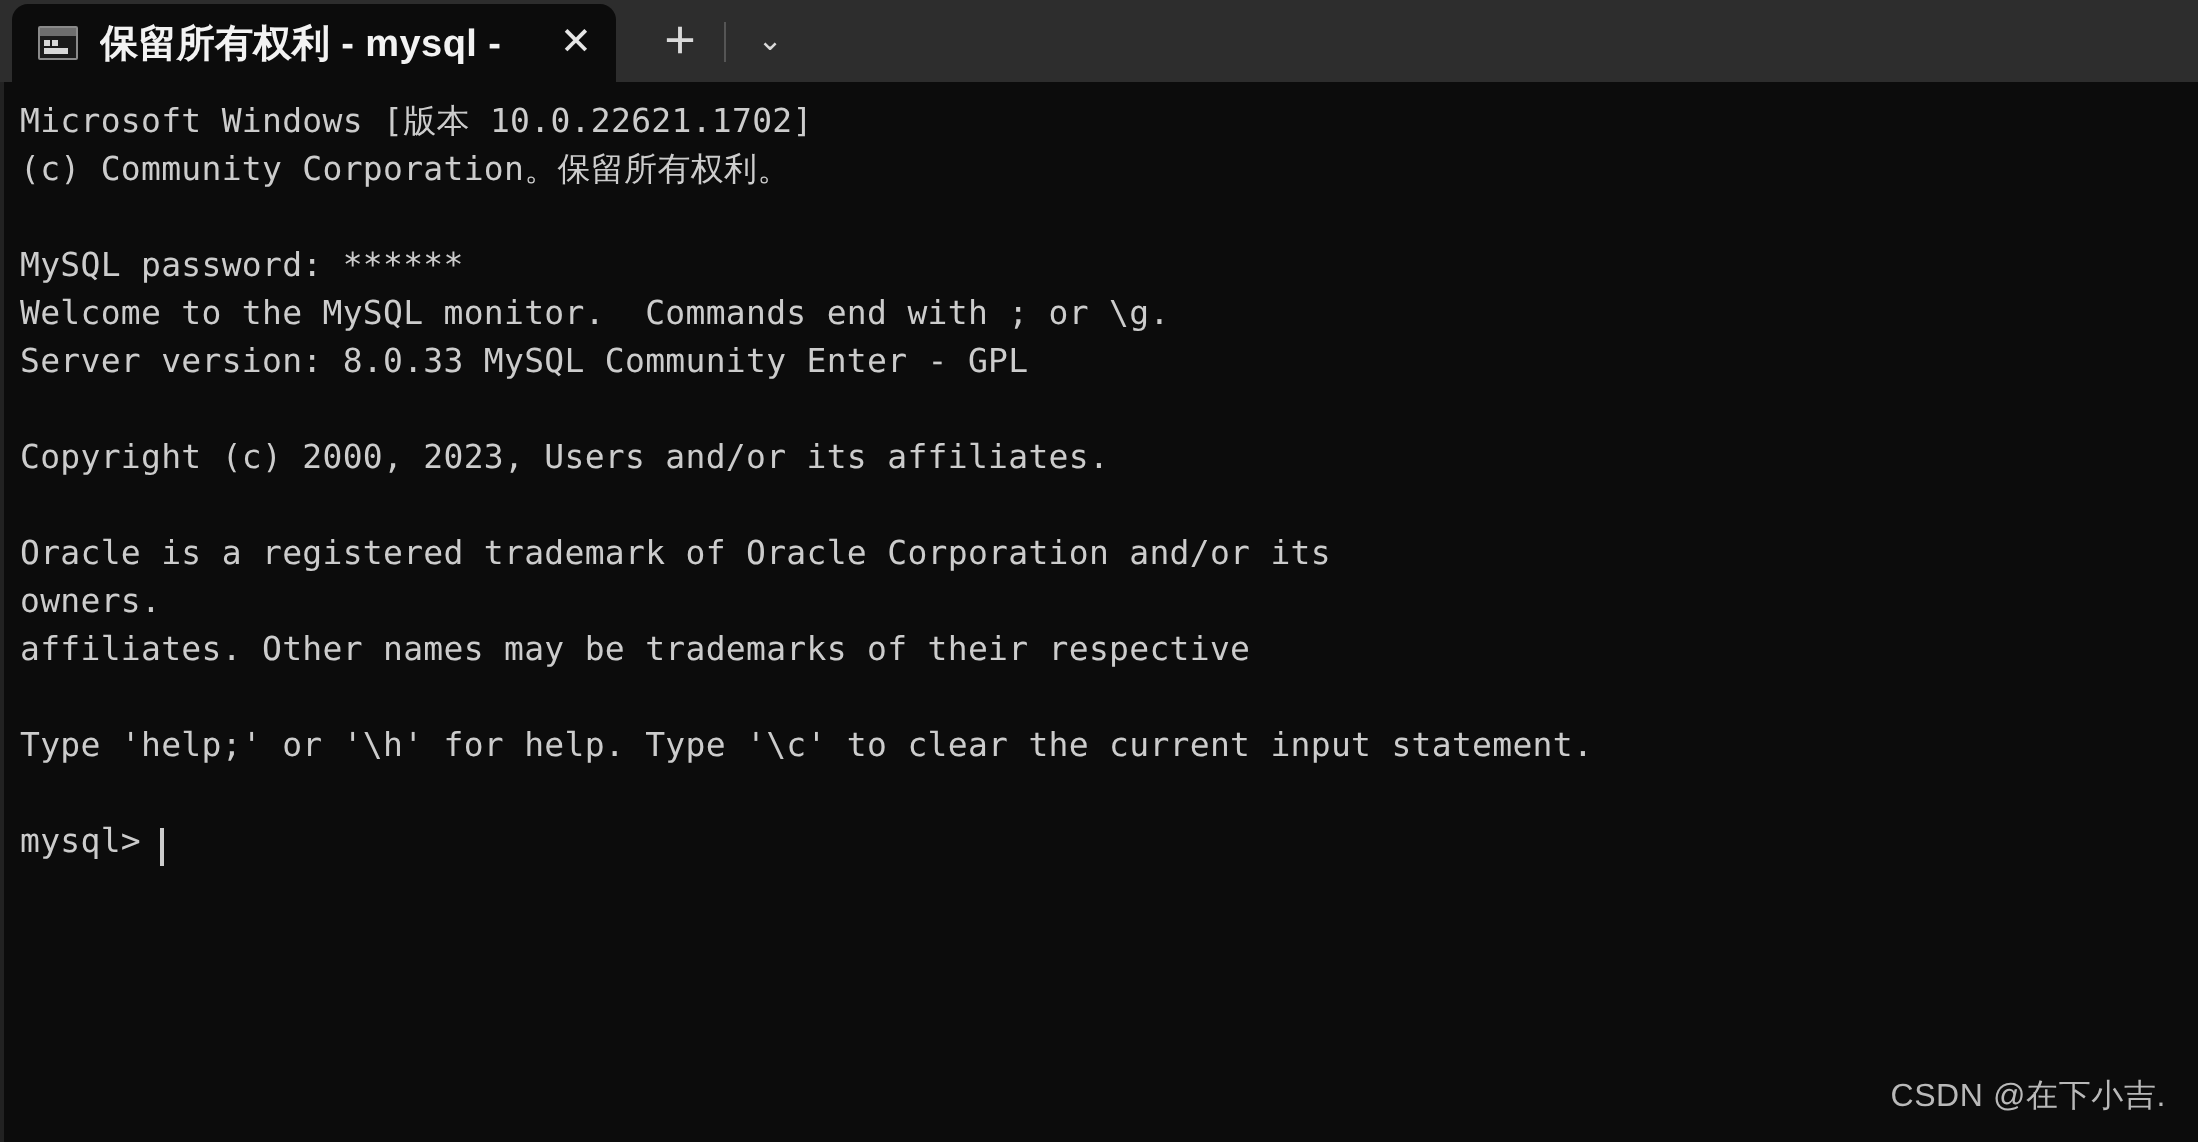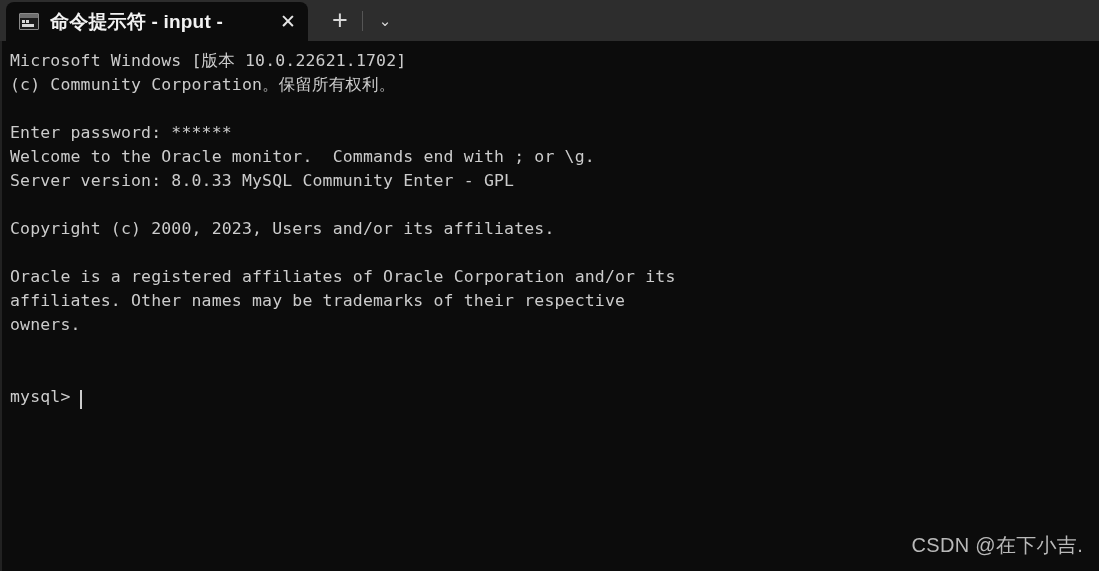--- a/index.html
+++ b/index.html
@@ -186,66 +186,67 @@
     margin-left: 9px;
     vertical-align: middle;
   }
 
   
   .watermark {
     position: absolute;
     right: 16px;
     bottom: 12px;
     font-family: "Liberation Sans", sans-serif;
-    font-size: 20px;
+    font-size: 16px;
     color: #b9b9b9;
     letter-spacing: 0.3px;
     white-space: nowrap;
   }
 </style>
 </head>
 <body>
 
 <div class="window">
 
   <div class="tabstrip">
 
     <div class="tab">
       <span class="tab-icon">
         <span class="g1"></span>
           <span class="g2"></span>
           <span class="g3"></span>
       </span>
-      <span class="tab-title">命令提示符 - input  -</span>
+      <span class="tab-title">保留所有权利 - mysql  -</span>
       <span class="tab-close">✕</span>
     </div>
 
     <div class="tabstrip-actions">
       <span class="newtab-btn">+</span>
       <span class="tab-sep"></span>
       <span class="dropdown-btn">⌄</span>
     </div>
 
   </div>
 
   <div class="terminal">
     <div class="term-inner">
       <div class="line">Microsoft Windows [版本 10.0.22621.1702]</div>
       <div class="line">(c) Community Corporation。保留所有权利。</div>
       <div class="line blank"></div>
-      <div class="line">Enter password: ******</div>
-      <div class="line">Welcome to the Oracle monitor.  Commands end with ; or \g.</div>
+      <div class="line">MySQL password: ******</div>
+      <div class="line">Welcome to the MySQL monitor.  Commands end with ; or \g.</div>
       <div class="line">Server version: 8.0.33 MySQL Community Enter - GPL</div>
       <div class="line blank"></div>
       <div class="line">Copyright (c) 2000, 2023, Users and/or its affiliates.</div>
       <div class="line blank"></div>
-      <div class="line">Oracle is a registered affiliates of Oracle Corporation and/or its</div>
+      <div class="line">Oracle is a registered trademark of Oracle Corporation and/or its</div>
+      <div class="line">owners.</div>
       <div class="line">affiliates. Other names may be trademarks of their respective</div>
-      <div class="line">owners.</div>
-      <div class="line blank"></div>
+      <div class="line blank"></div>
+      <div class="line">Type 'help;' or '\h' for help. Type '\c' to clear the current input statement.</div>
       <div class="line blank"></div>
       <div class="prompt-line">
         <span class="line">mysql&gt;</span>
         <span class="cursor"></span>
       </div>
     </div>
   </div>
 
   <div class="watermark">CSDN @在下小吉.</div>
 

